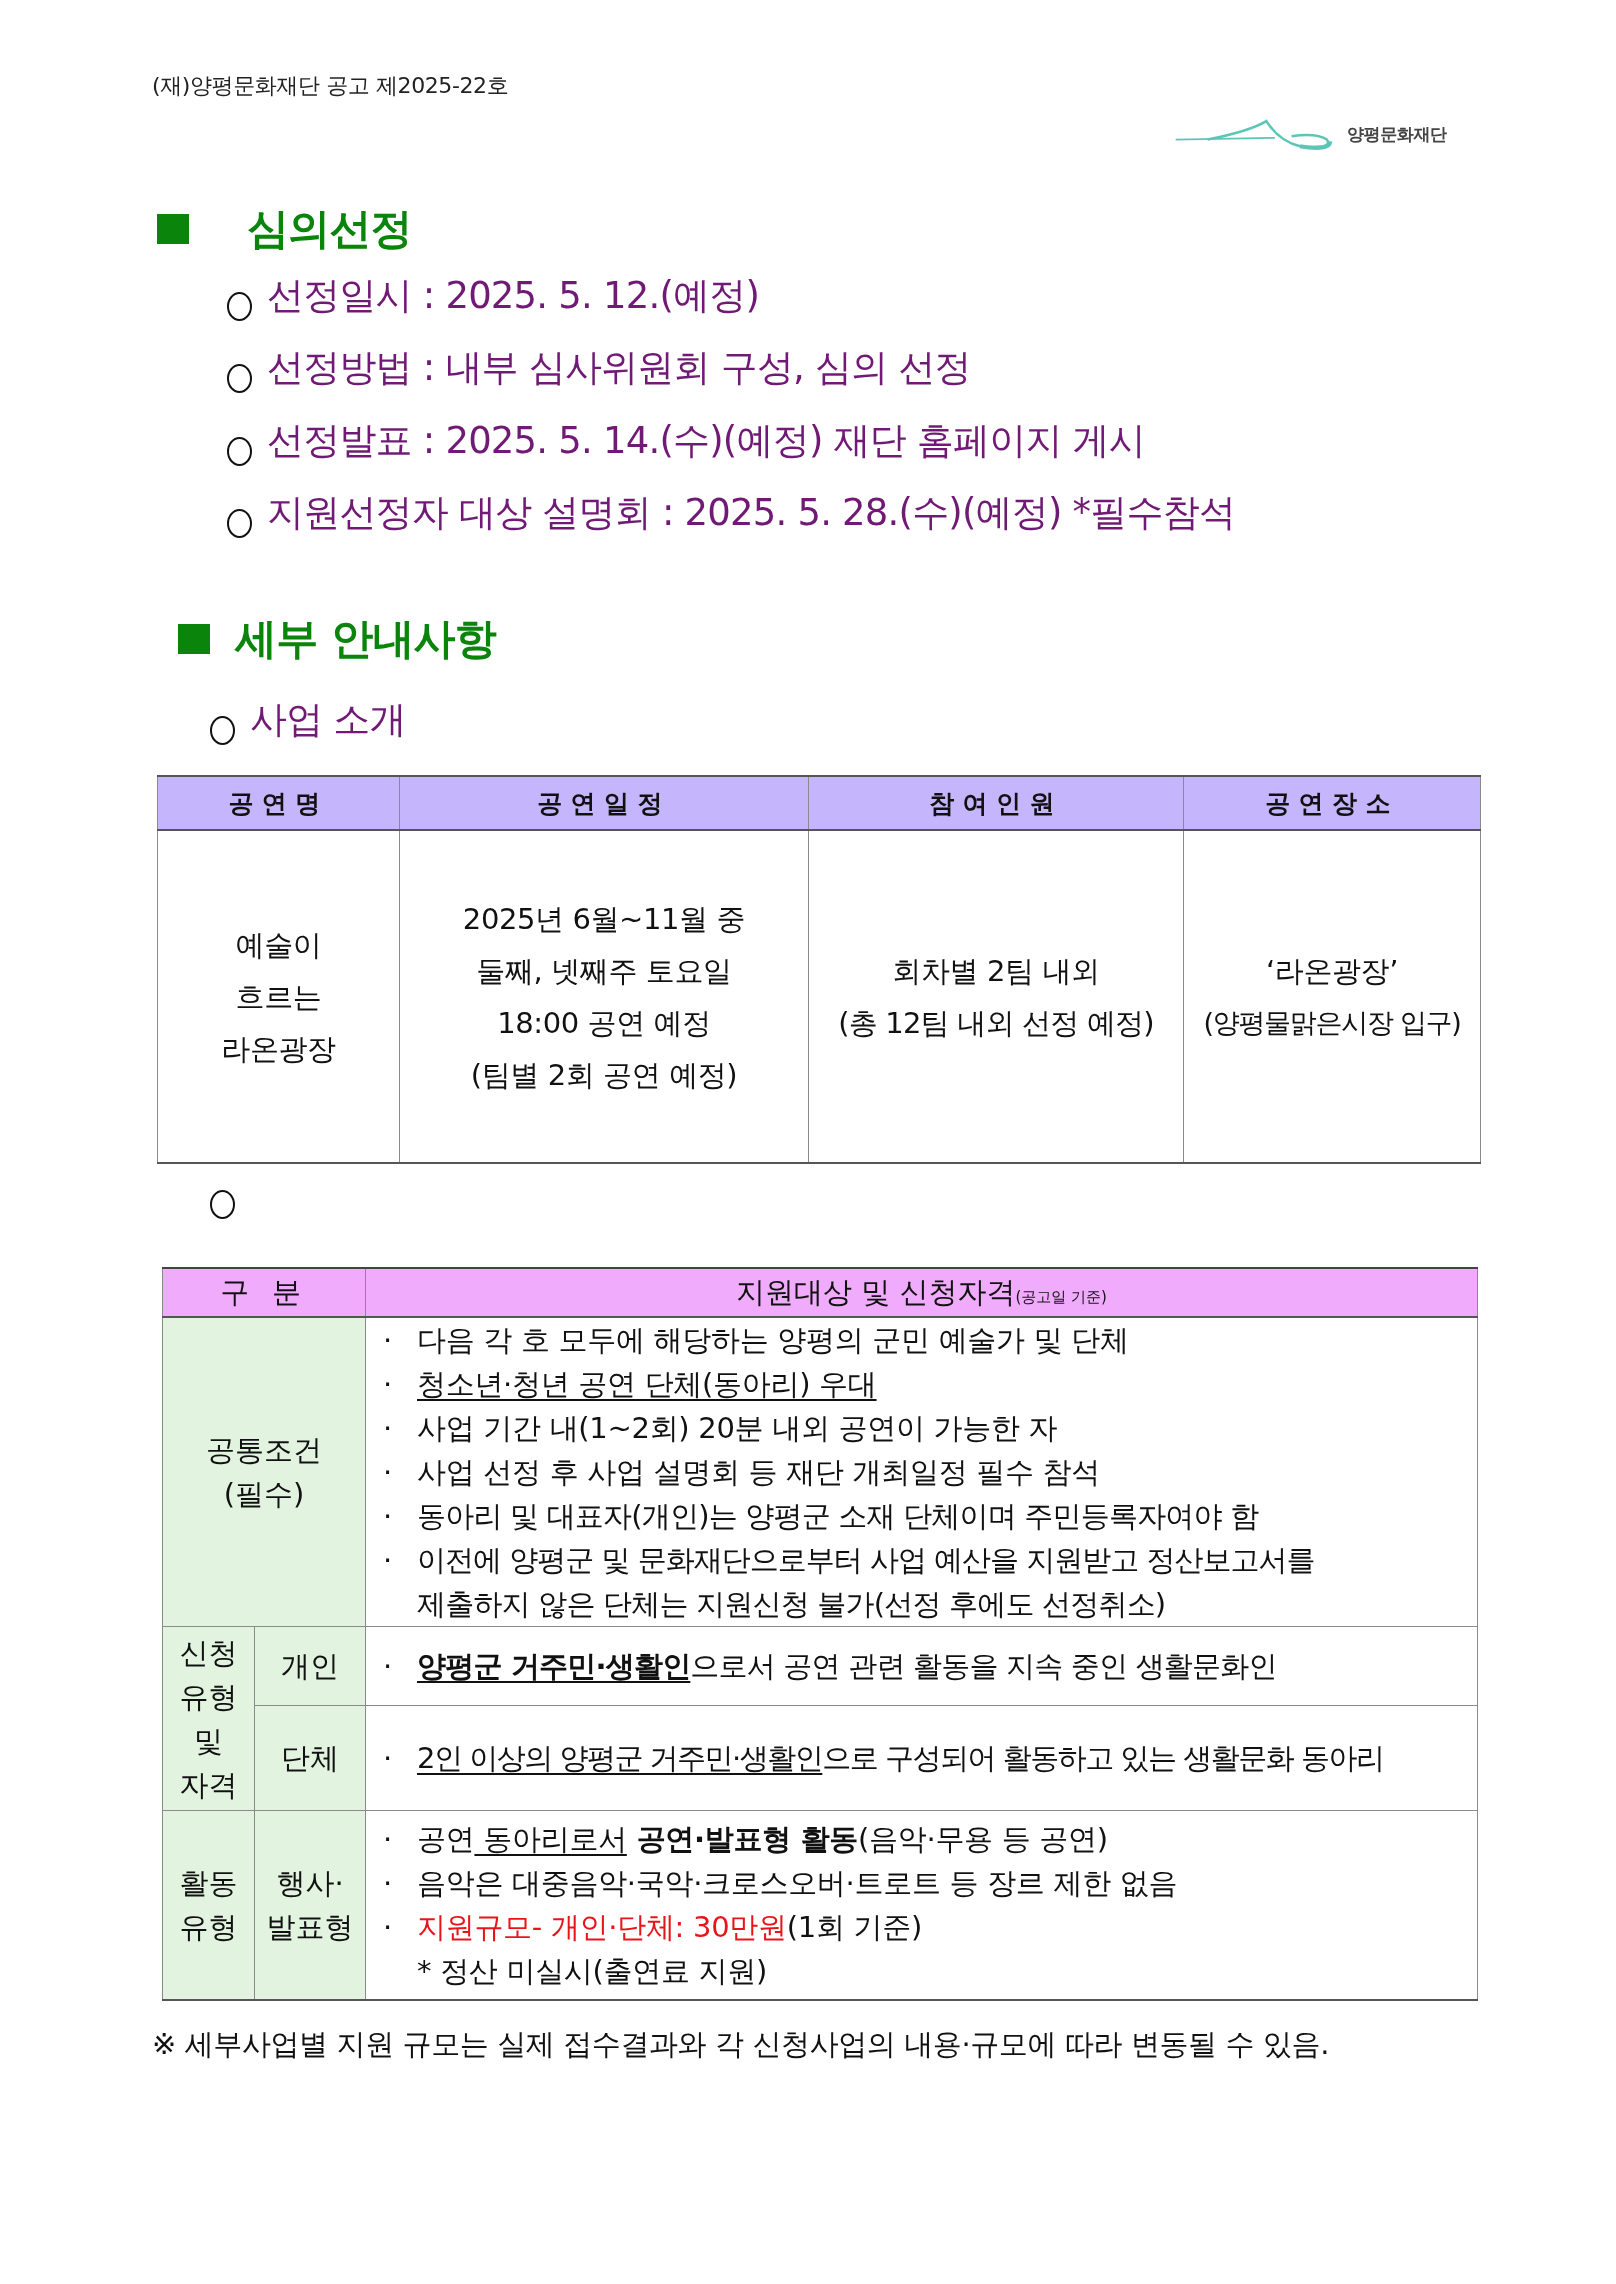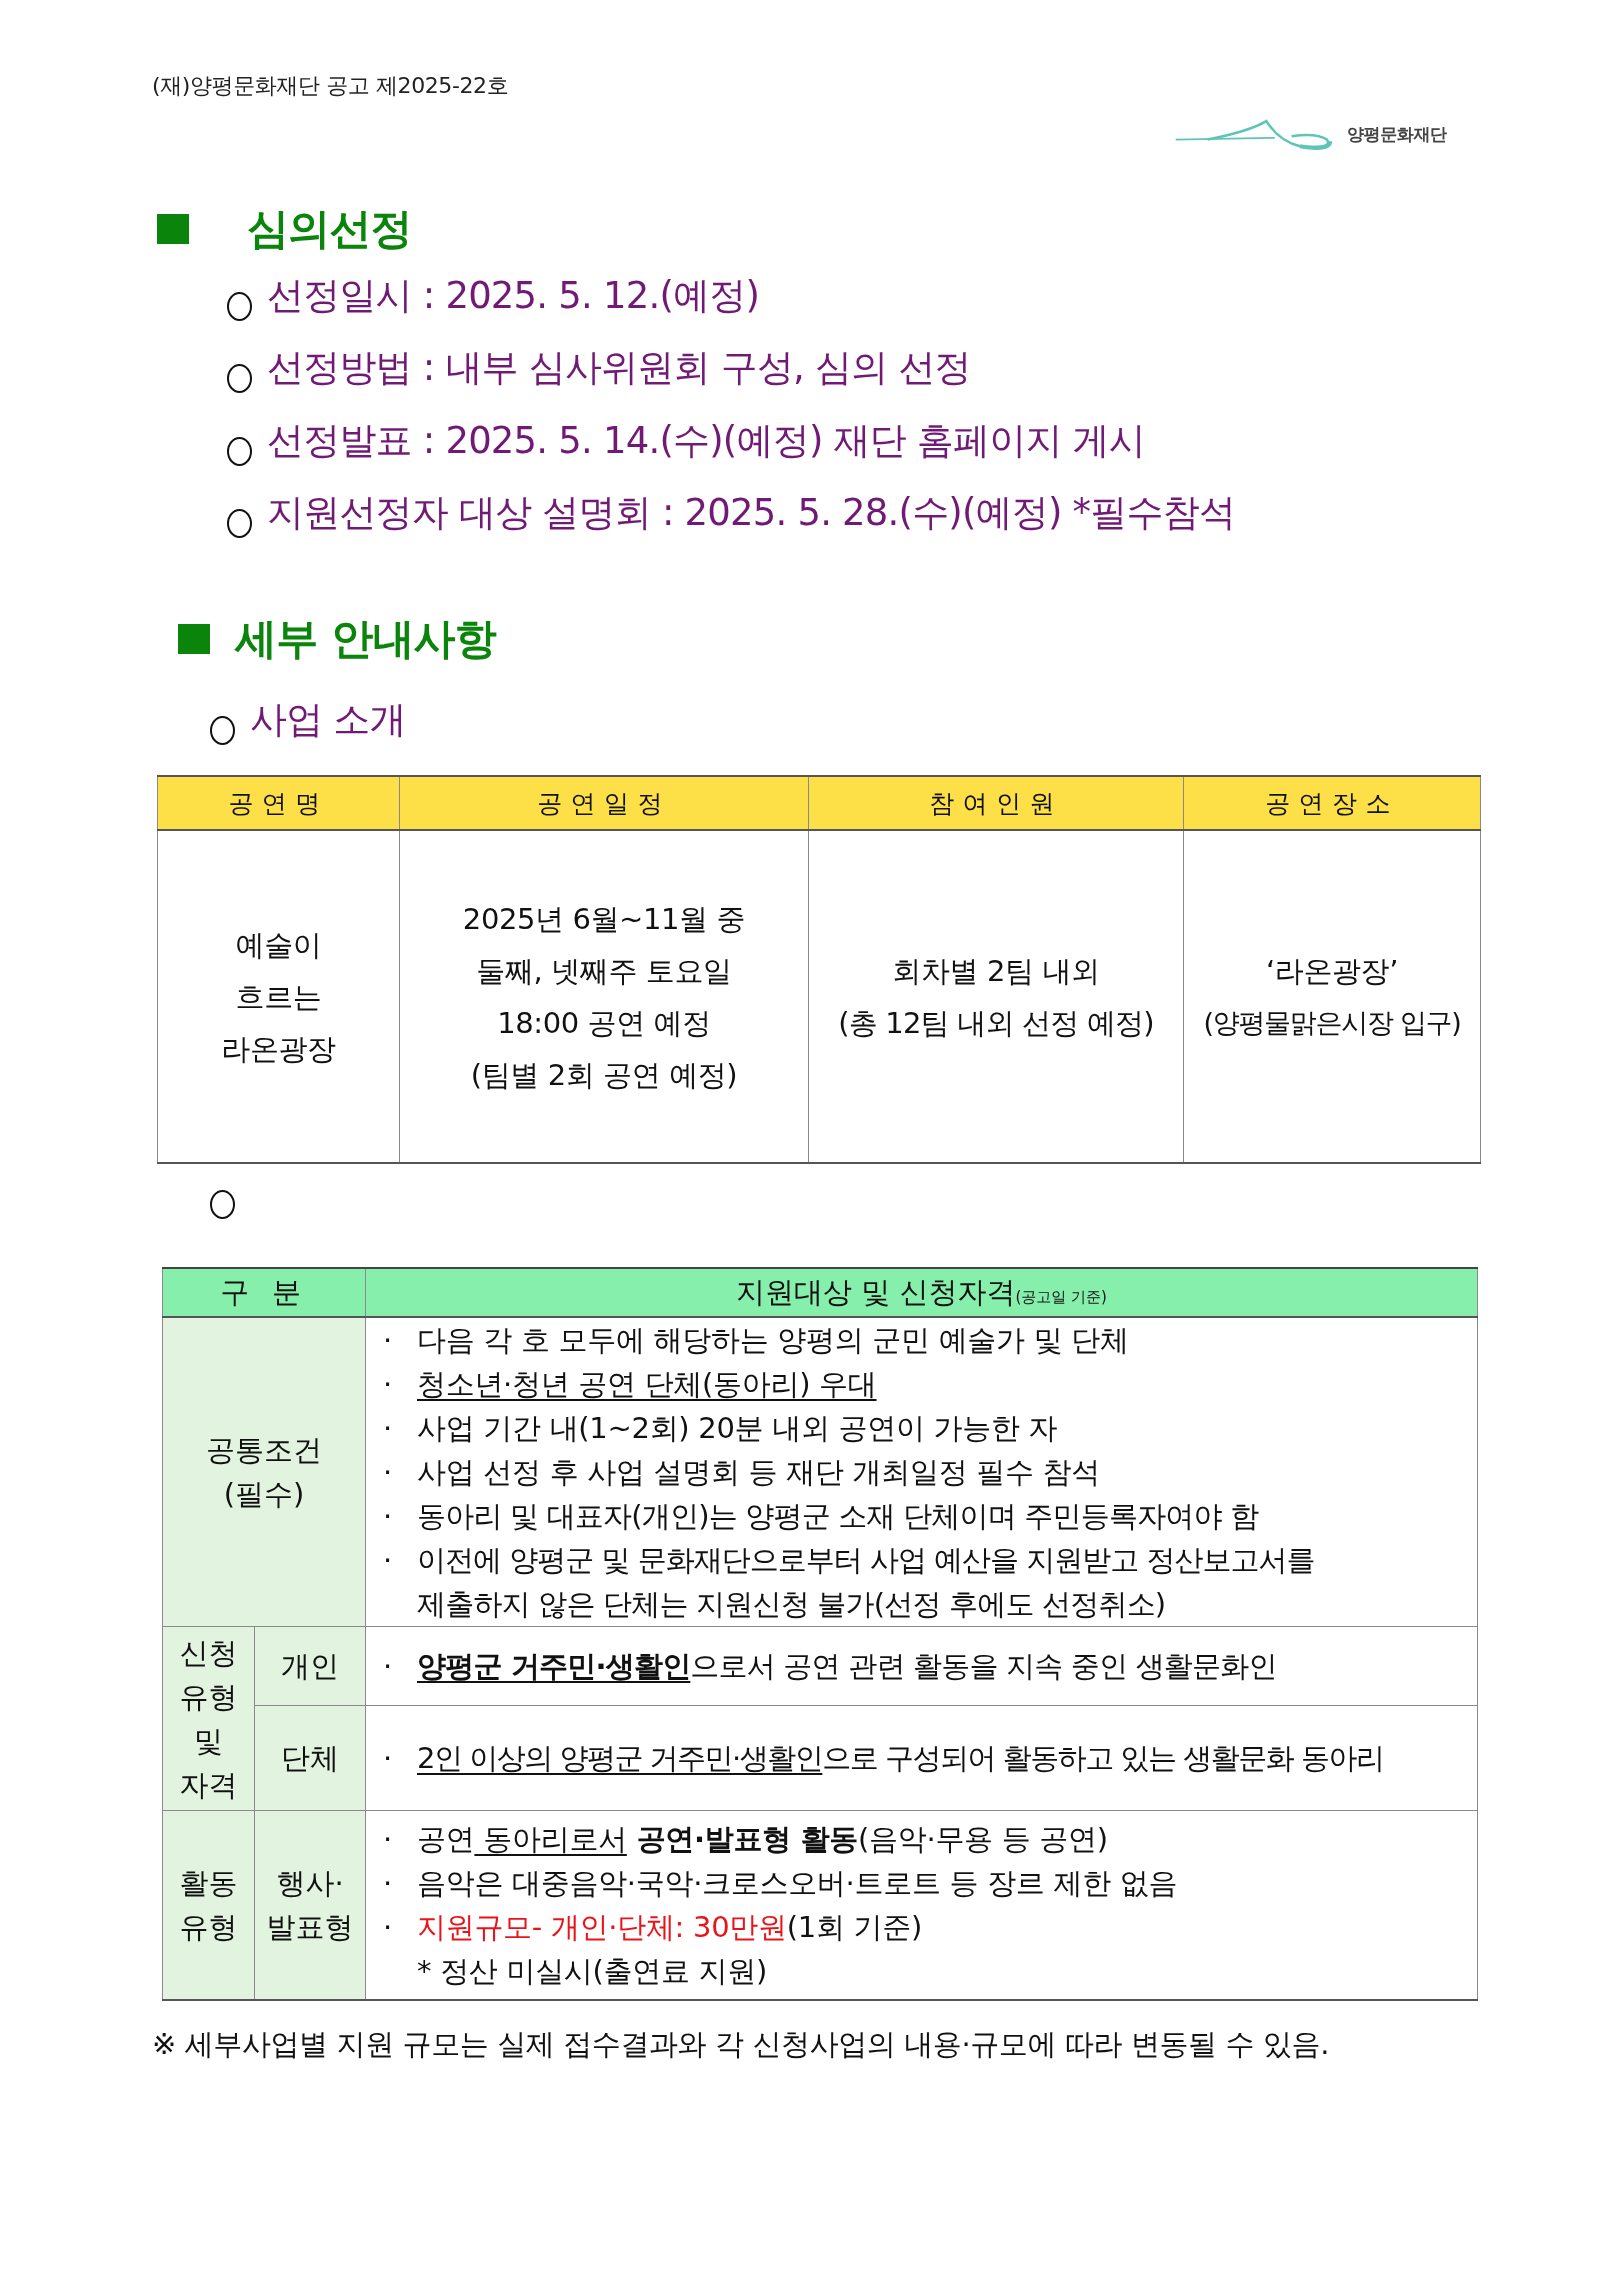--- a/index.html
+++ b/index.html
@@ -9,24 +9,24 @@
   .doc-no { left: 152px; top: 71px; font-size: 22px; letter-spacing: -0.4px; color: #222; }
   .logo { left: 1174px; top: 116px; width: 303px; height: 37px; }
   .logo-text { position: absolute; left: 173px; top: 6.7px; font-size: 17px; font-weight: bold; color: #444; letter-spacing: -0.4px; }
   .sec-title { font-size: 42px; font-weight: bold; color: #0a840a; letter-spacing: -0.8px; display: flex; align-items: center; }
   .sec-title .sq { display: inline-block; width: 32px; height: 30px; background: #0a840a; margin-right: 25px; }
   .bullet-line { font-size: 37px; letter-spacing: -0.8px; color: #701a75; display: flex; align-items: flex-end; white-space: nowrap; }
   .circ { display: inline-block; width: 25px; height: 29px; border: 2.1px solid #111; border-radius: 50%; margin-right: 15px; box-sizing: border-box; }
   table { border-collapse: collapse; position: absolute; table-layout: fixed; }
   td, th { border: 1.3px solid #8a8a8a; padding: 0; text-align: center; vertical-align: middle; }
   .t1 { left: 157px; top: 775px; width: 1323px; }
-  .t1 th { background: #fde047; height: 52px; font-size: 25px; font-weight: normal; letter-spacing: 8.4px; border-top: 2.5px solid #555; border-bottom: 2.5px solid #555; margin-left: 29px; }
+  .t1 th { background: #c4b5fd; height: 52px; font-size: 25px; font-weight: bold; letter-spacing: 8.4px; border-top: 2.5px solid #555; border-bottom: 2.5px solid #555; margin-left: 29px; }
   .t1 td { height: 331px; font-size: 29px; line-height: 52px; letter-spacing: -0.4px; border-bottom: 2.5px solid #555; }
   .t2 { left: 162px; top: 1267px; width: 1315px; }
-  .t2 th { background: #86efac; height: 47px; font-size: 29px; font-weight: normal; border-top: 2.5px solid #444; border-bottom: 2.5px solid #555; }
+  .t2 th { background: #f0abfc; height: 47px; font-size: 29px; font-weight: normal; border-top: 2.5px solid #444; border-bottom: 2.5px solid #555; }
   .t2 th .small { font-size: 15px; }
   .t2 td.g { background: #e2f3e0; font-size: 29px; line-height: 44px; }
   .t2 td.c { text-align: left; font-size: 29px; line-height: 44px; padding: 0 8.4px 0 17px; letter-spacing: -0.3px; }
   .t2 tr.bottom td { border-bottom: 2.5px solid #555; }
   .li { display: flex; white-space: nowrap; }
   .li .dot { width: 34px; flex: none; text-align: left; }
   .u { text-decoration: underline; text-underline-offset: 5px; }
   .b { font-weight: bold; }
   .red { color: #e8141a; }
   .note { left: 152px; top: 2025px; font-size: 29px; letter-spacing: -0.4px; white-space: nowrap; }

